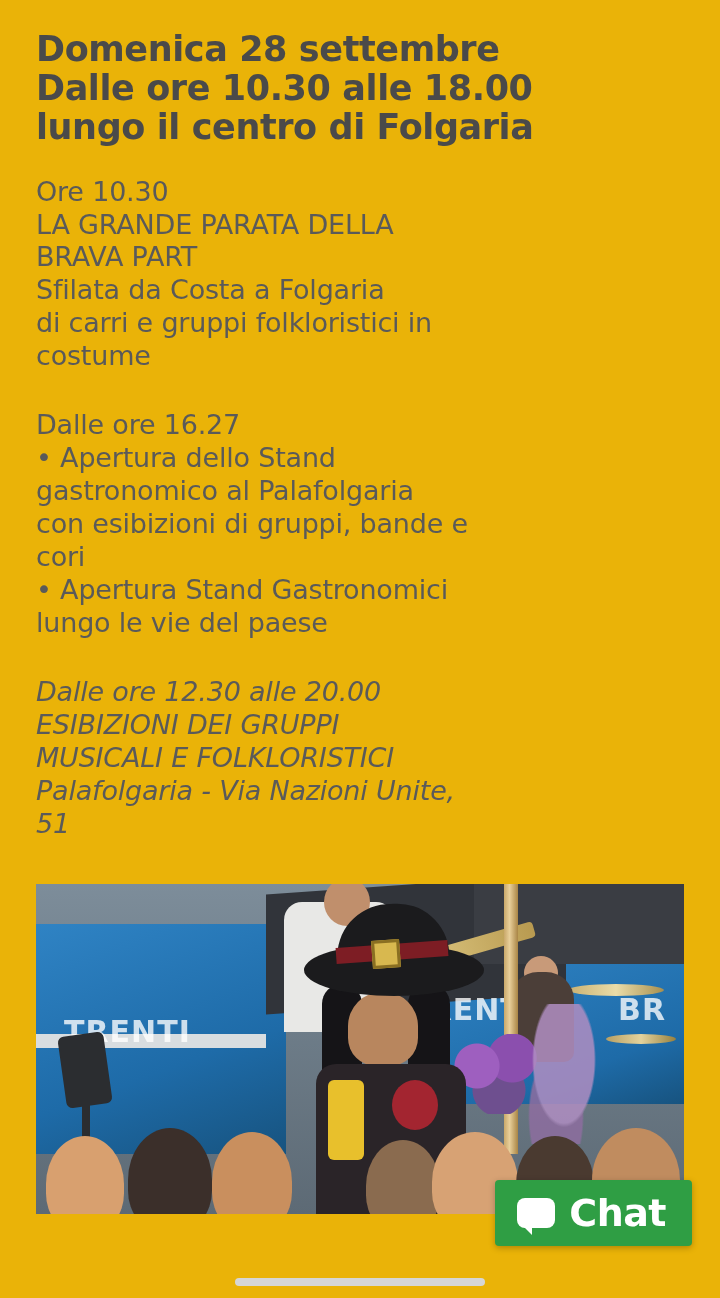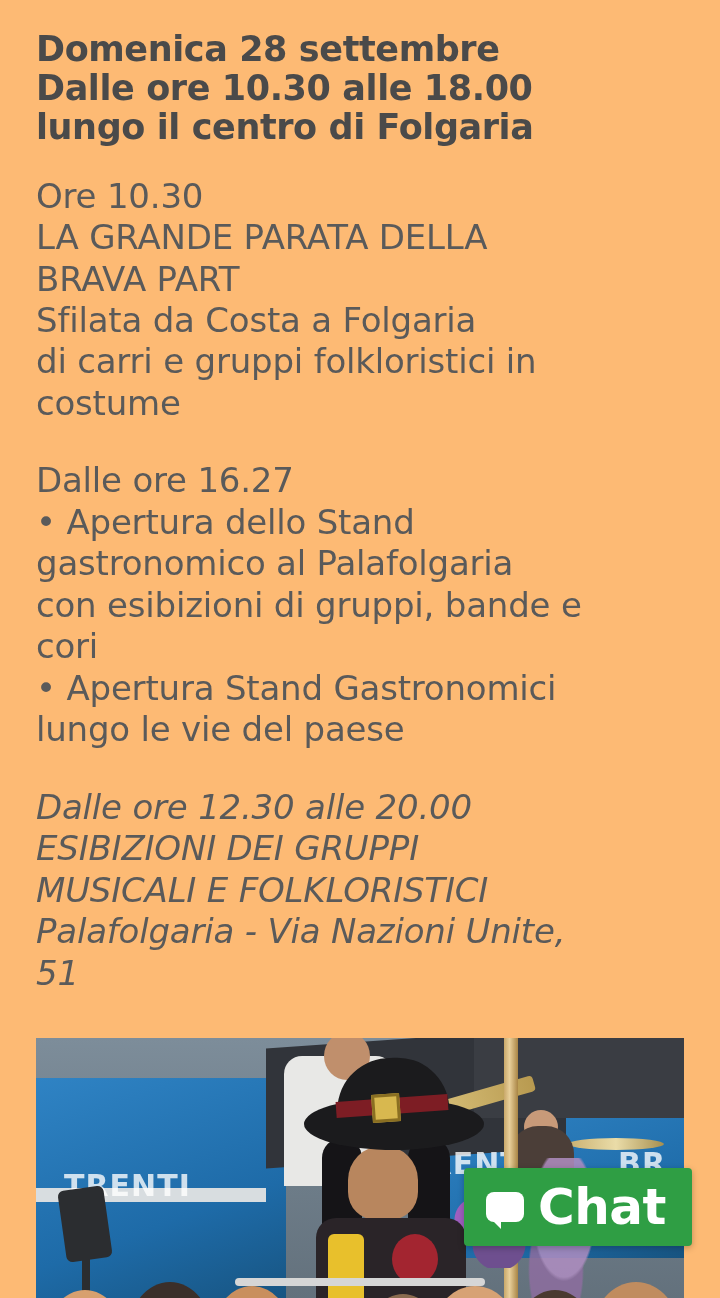--- a/index.html
+++ b/index.html
@@ -11,36 +11,36 @@
     width: 720px;
     height: 1298px;
     position: relative;
     overflow: hidden;
     font-family: "DejaVu Sans", "Liberation Sans", sans-serif;
   }
   .page {
     position: relative;
     width: 720px;
     height: 1298px;
-    background: #fdba74;
+    background: #eab308;
   }
   .content {
     padding: 30px 36px 0 36px;
   }
   .heading {
     font-weight: bold;
     font-size: 35px;
     line-height: 1.12;
     color: #4a4a4a;
     letter-spacing: -0.4px;
     margin: 0 0 28px 0;
     white-space: pre-line;
   }
   .block {
-    font-size: 34px;
+    font-size: 27px;
     line-height: 1.22;
     color: #5a5a5a;
     margin: 0 0 36px 0;
     white-space: pre-line;
     letter-spacing: -0.2px;
   }
   .block.last {
     margin-bottom: 44px;
     font-style: italic;
   }
@@ -277,21 +277,21 @@
     background: #2f9e44;
     color: #ffffff;
     display: flex;
     align-items: center;
     gap: 14px;
     padding: 14px 26px 14px 22px;
     border-radius: 4px;
     box-shadow: 0 2px 6px rgba(0,0,0,.25);
   }
   .chat-btn .label {
-    font-size: 50px;
+    font-size: 38px;
     font-weight: bold;
     letter-spacing: -0.5px;
     line-height: 1;
   }
   .chat-bubble {
     width: 38px; height: 30px;
     background: #ffffff;
     border-radius: 8px;
     position: relative;
   }

